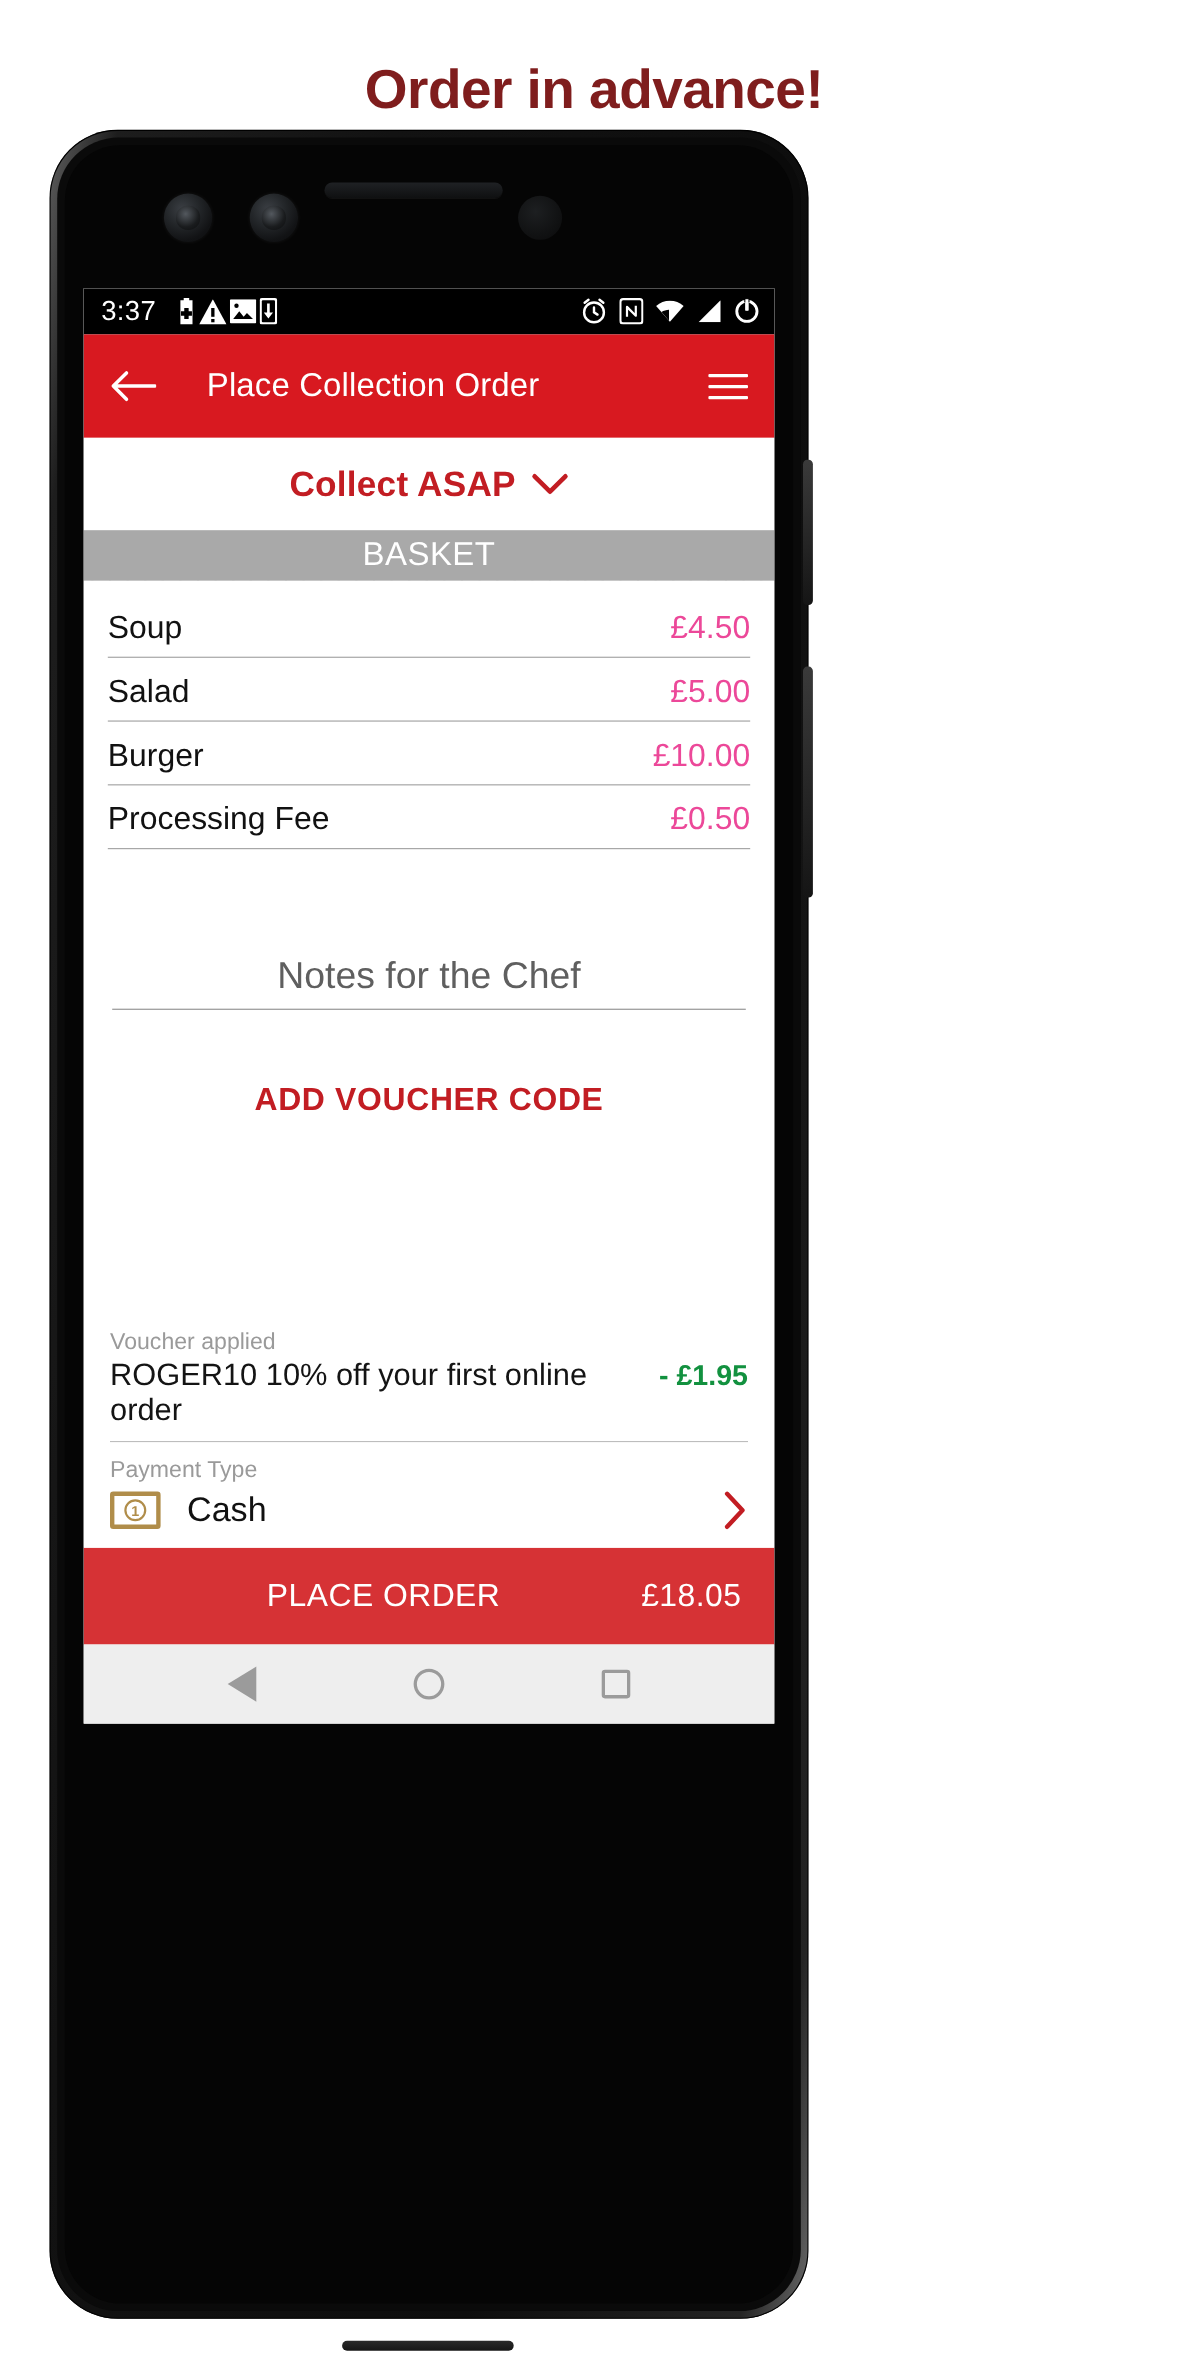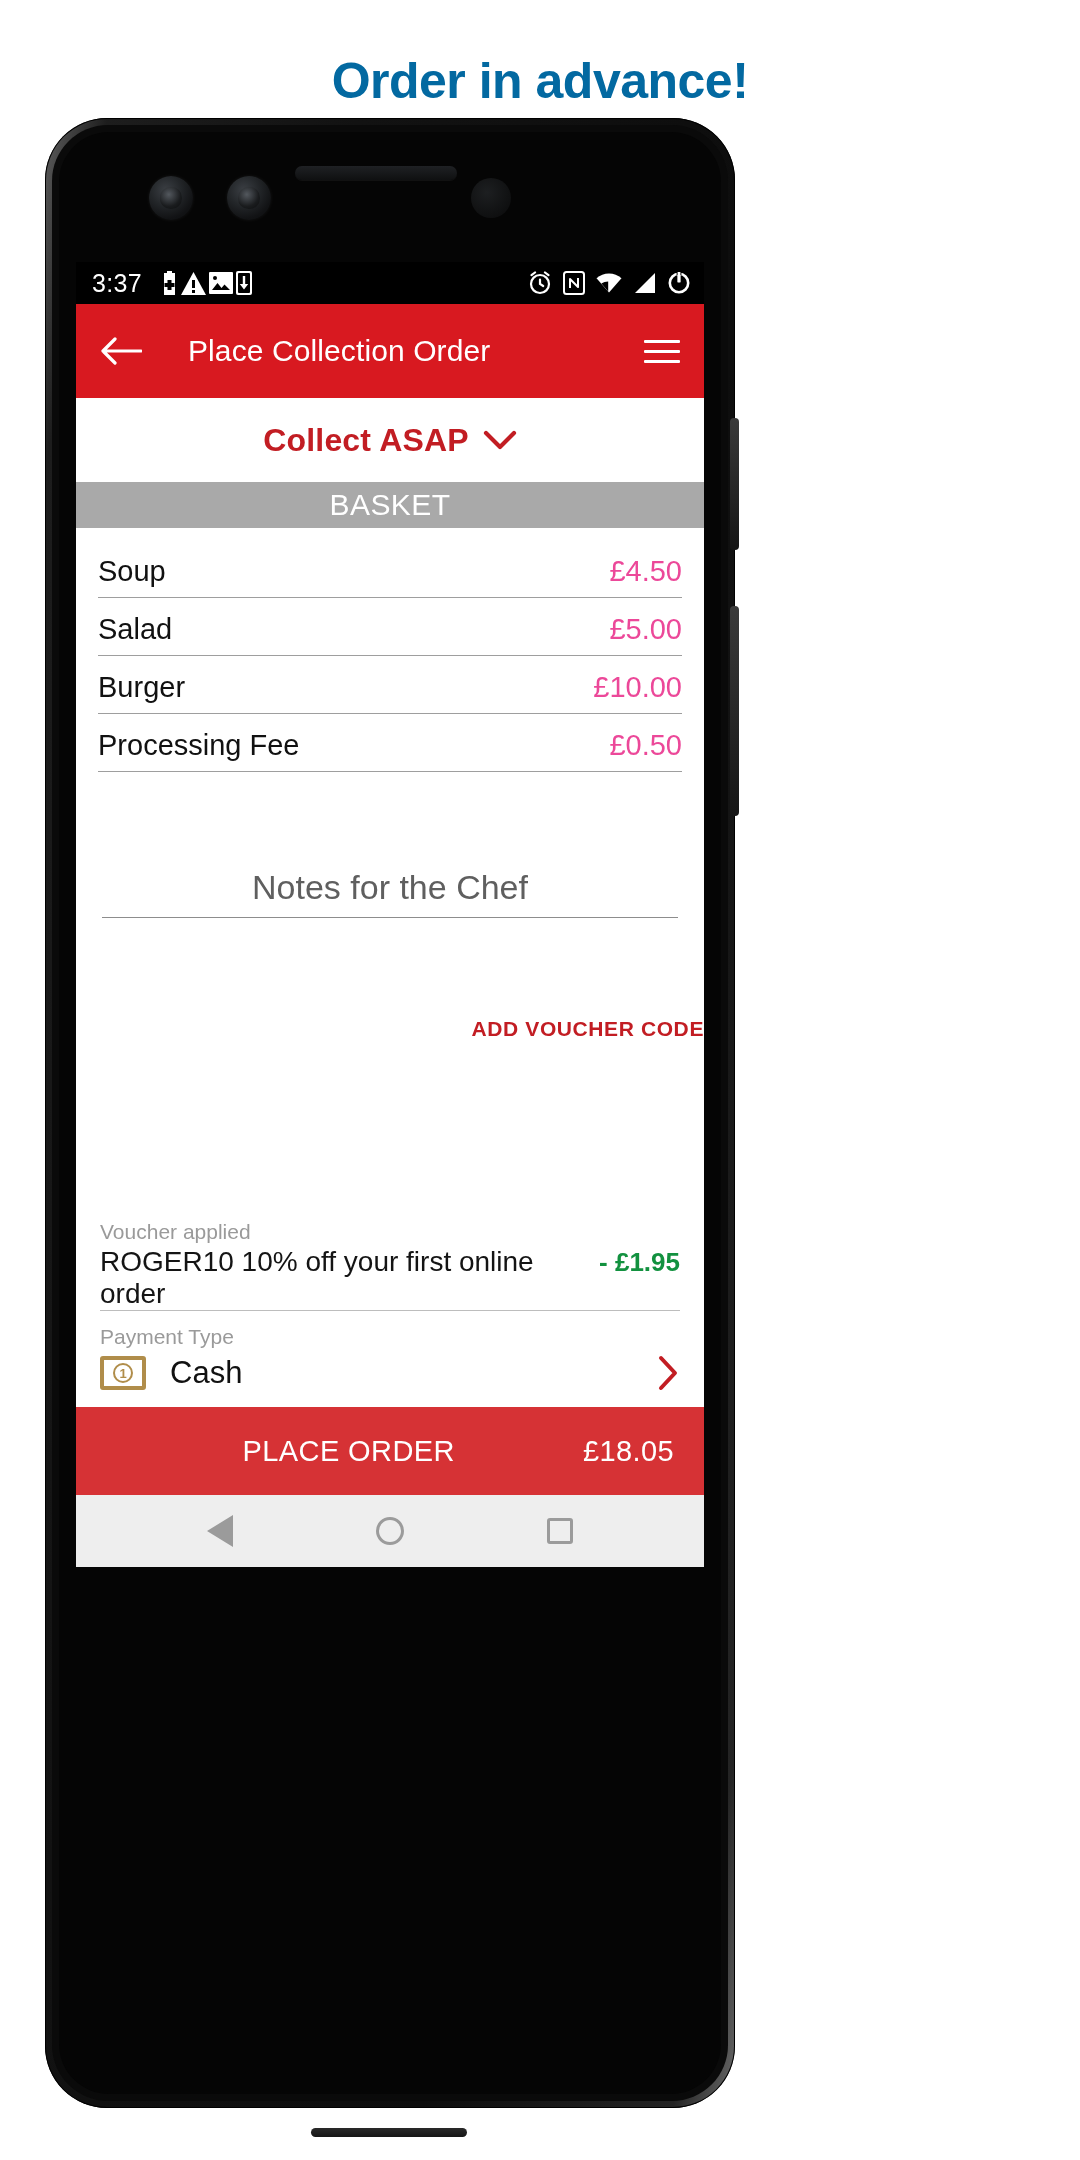--- a/index.html
+++ b/index.html
@@ -14,21 +14,21 @@
 
   
   .headline {
     width: 1080px;
     height: 118px;
     display: flex;
     align-items: center;
     justify-content: center;
     font-size: 50px;
     font-weight: bold;
-    color: #0369a1;
+    color: #7f1d1d;
     letter-spacing: -0.5px;
     padding-top: 43px;
   }
 
   
   .device-wrap {
     position: absolute;
     left: 45px;
     top: 118px;
     width: 690px;
@@ -265,44 +265,44 @@
     font-size: 34px;
     color: #5a5a5a;
     text-align: center;
     padding: 0 0 10px 0;
     background: transparent;
   }
   .notes-input::placeholder { color: #5f5f5f; opacity: 1; }
 
   
   .voucher-cta {
-    margin-top: 99px;
-    text-align: right;
+    margin-top: 66px;
+    text-align: center;
     color: #c21d23;
-    font-size: 21px;
+    font-size: 29px;
     font-weight: bold;
     letter-spacing: 0.6px;
     cursor: pointer;
   }
 
   .spacer { flex: 1; }
 
   
   .applied-block { margin: 0 24px; }
   .applied-caption {
     font-size: 21px;
     color: #9a9a9a;
     padding-bottom: 2px;
   }
   .applied-row {
     display: flex;
     align-items: baseline;
     justify-content: space-between;
     border-bottom: 1.5px solid #bdbdbd;
-    padding-bottom: 0;
+    padding-bottom: 12px;
   }
   .applied-desc {
     font-size: 28px;
     color: #141414;
   }
   .applied-amount {
     font-size: 26px;
     font-weight: bold;
     color: #12913f;
     white-space: nowrap;

